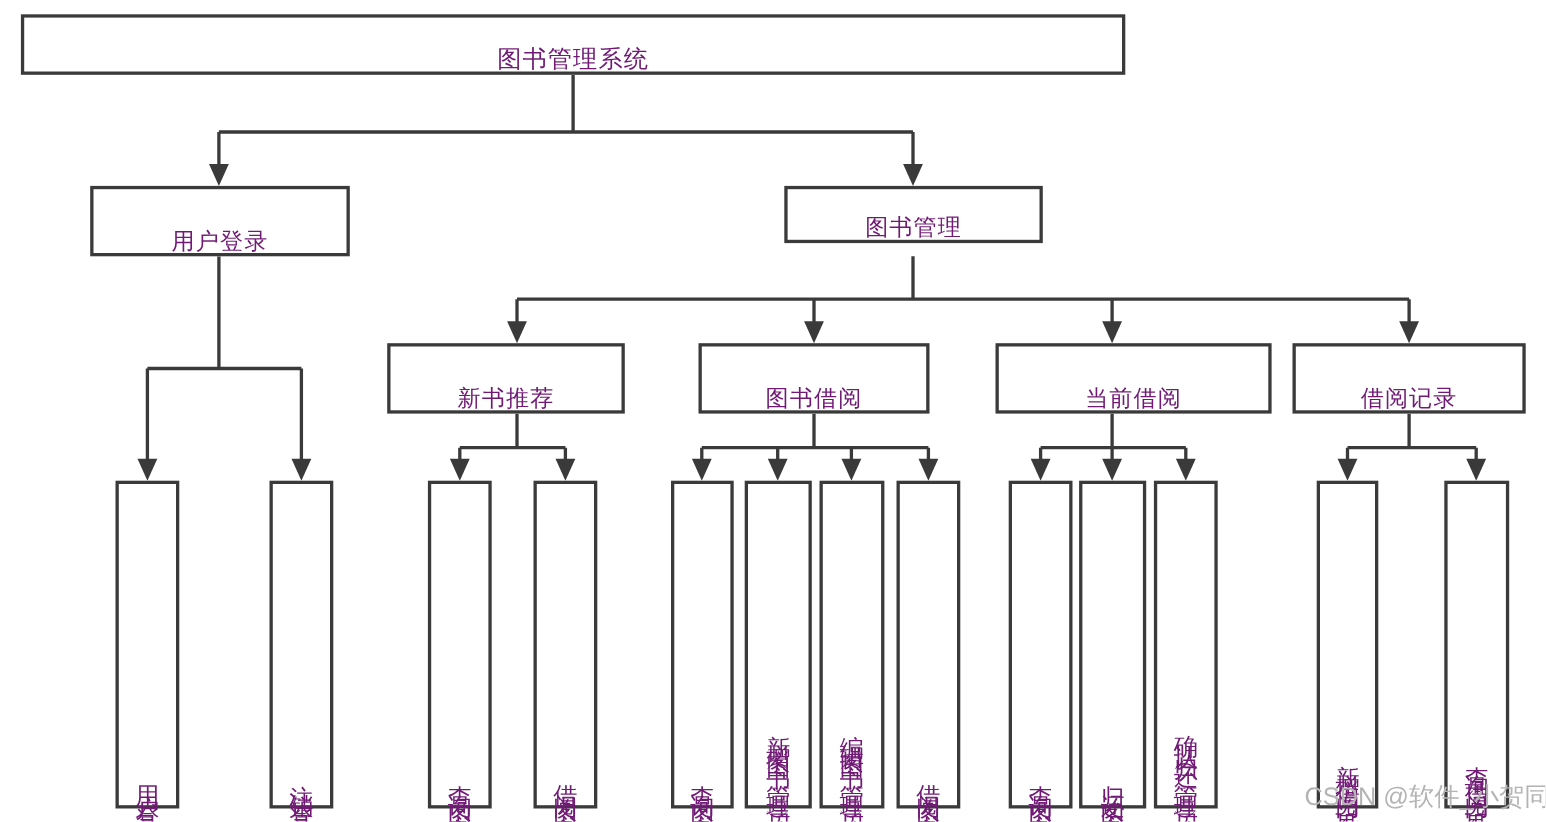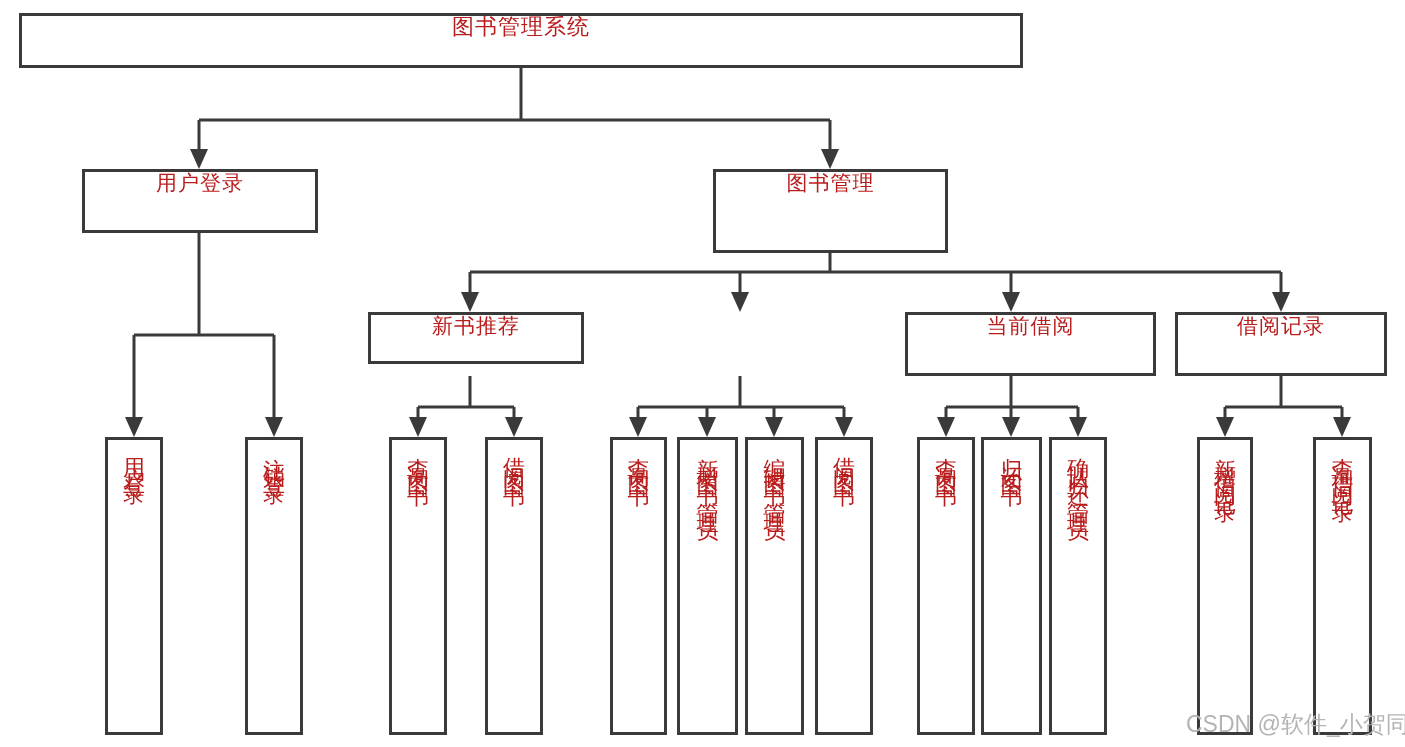--- a/index.html
+++ b/index.html
@@ -20,23 +20,23 @@
     left: 0;
     top: 0;
     pointer-events: none;
   }
   .box {
     position: absolute;
     box-sizing: border-box;
     border: 3px solid #3a3a3a;
     background: #ffffff;
     display: flex;
-    align-items: flex-start;
+    align-items: flex-end;
     justify-content: center;
-    color: #b91c1c;
+    color: #701a75;
   }
   .hlabel {
     font-size: 21px;
     letter-spacing: 1px;
     white-space: nowrap;
     line-height: 1;
   }
   .box.root .hlabel {
     font-size: 22px;
   }
@@ -94,26 +94,29 @@
     </g>
   </svg>
 
   <div class="box root" style="left:19px; top:13px; width:1004px; height:55px">
     <span class="hlabel">图书管理系统</span>
   </div>
 
   <div class="box" style="left:82px; top:169px; width:236px; height:64px">
     <span class="hlabel">用户登录</span>
   </div>
-  <div class="box" style="left:713px; top:169px; width:235px; height:84px">
+  <div class="box" style="left:713px; top:169px; width:235px; height:52px">
     <span class="hlabel">图书管理</span>
   </div>
 
-  <div class="box" style="left:368px; top:312px; width:216px; height:52px">
+  <div class="box" style="left:352px; top:312px; width:216px; height:64px">
     <span class="hlabel">新书推荐</span>
+  </div>
+  <div class="box" style="left:635px; top:312px; width:210px; height:64px">
+    <span class="hlabel">图书借阅</span>
   </div>
   <div class="box" style="left:905px; top:312px; width:251px; height:64px">
     <span class="hlabel">当前借阅</span>
   </div>
   <div class="box" style="left:1175px; top:312px; width:212px; height:64px">
     <span class="hlabel">借阅记录</span>
   </div>
 
   <div class="box" style="left:105px; top:437px; width:58px; height:298px">
     <span class="vlabel">用户登录</span>

